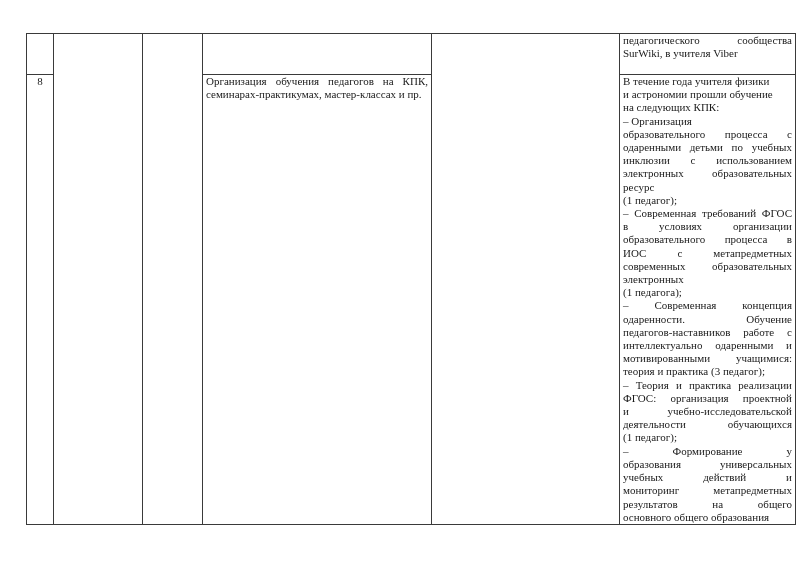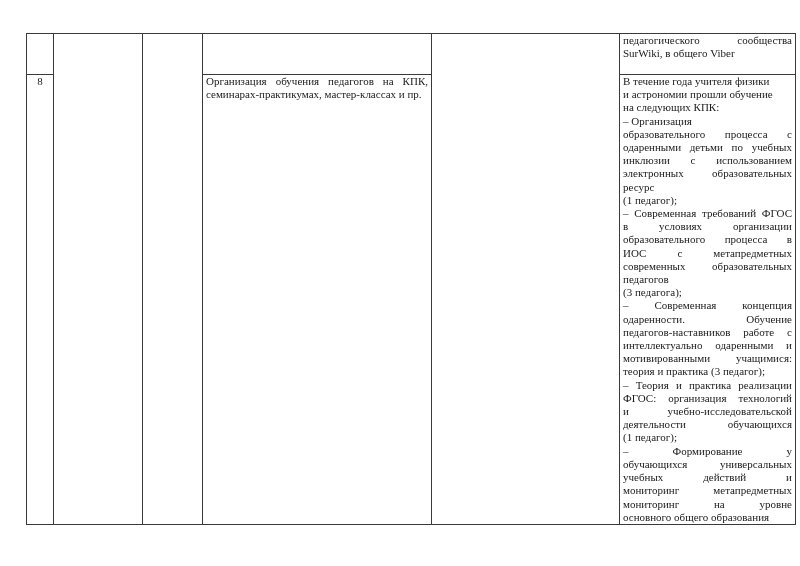--- a/index.html
+++ b/index.html
@@ -40,21 +40,21 @@
     </colgroup>
     <tbody>
         <tr class="row1">
       <td class="num"></td>
       <td rowspan="2"></td>
       <td rowspan="2"></td>
       <td></td>
       <td rowspan="2"></td>
       <td>
         <span class="para j">педагогического сообщества</span>
-        <span class="para">SurWiki, в общего Viber</span>
+        <span class="para">SurWiki, в учителя Viber</span>
       </td>
     </tr>
     <tr class="row2">
       <td class="num">8</td>
       <td>
         <span class="para" style="text-align:justify">Организация обучения педагогов на КПК, семинарах-практикумах, мастер-классах и пр.</span>
       </td>
       <td>
         <span class="para">В течение года учителя физики</span>
         <span class="para">и астрономии прошли обучение</span>
@@ -64,36 +64,36 @@
         <span class="para j">одаренными детьми по учебных</span>
         <span class="para j">инклюзии с использованием</span>
         <span class="para j">электронных образовательных</span>
         <span class="para">ресурс</span>
         <span class="para">(1 педагог);</span>
         <span class="para j">– Современная требований ФГОС</span>
         <span class="para j">в условиях организации</span>
         <span class="para j">образовательного процесса в</span>
         <span class="para j">ИОС с метапредметных</span>
         <span class="para j">современных образовательных</span>
-        <span class="para">педагогов</span>
-        <span class="para">(3 педагога);</span>
+        <span class="para">электронных</span>
+        <span class="para">(1 педагога);</span>
         <span class="para j">– Современная концепция</span>
         <span class="para j">одаренности. Обучение</span>
         <span class="para j">педагогов-наставников работе с</span>
         <span class="para j">интеллектуально одаренными и</span>
         <span class="para j">мотивированными учащимися:</span>
         <span class="para">теория и практика (3 педагог);</span>
         <span class="para j">– Теория и практика реализации</span>
-        <span class="para j">ФГОС: организация технологий</span>
+        <span class="para j">ФГОС: организация проектной</span>
         <span class="para j">и учебно-исследовательской</span>
         <span class="para j">деятельности обучающихся</span>
         <span class="para">(1 педагог);</span>
         <span class="para j">– Формирование у</span>
-        <span class="para j">обучающихся универсальных</span>
+        <span class="para j">образования универсальных</span>
         <span class="para j">учебных действий и</span>
         <span class="para j">мониторинг метапредметных</span>
-        <span class="para j">мониторинг на уровне</span>
+        <span class="para j">результатов на общего</span>
         <span class="para">основного общего образования</span>
       </td>
     </tr>
   </tbody>
     </table>
 </div>
 
 </body></html>

